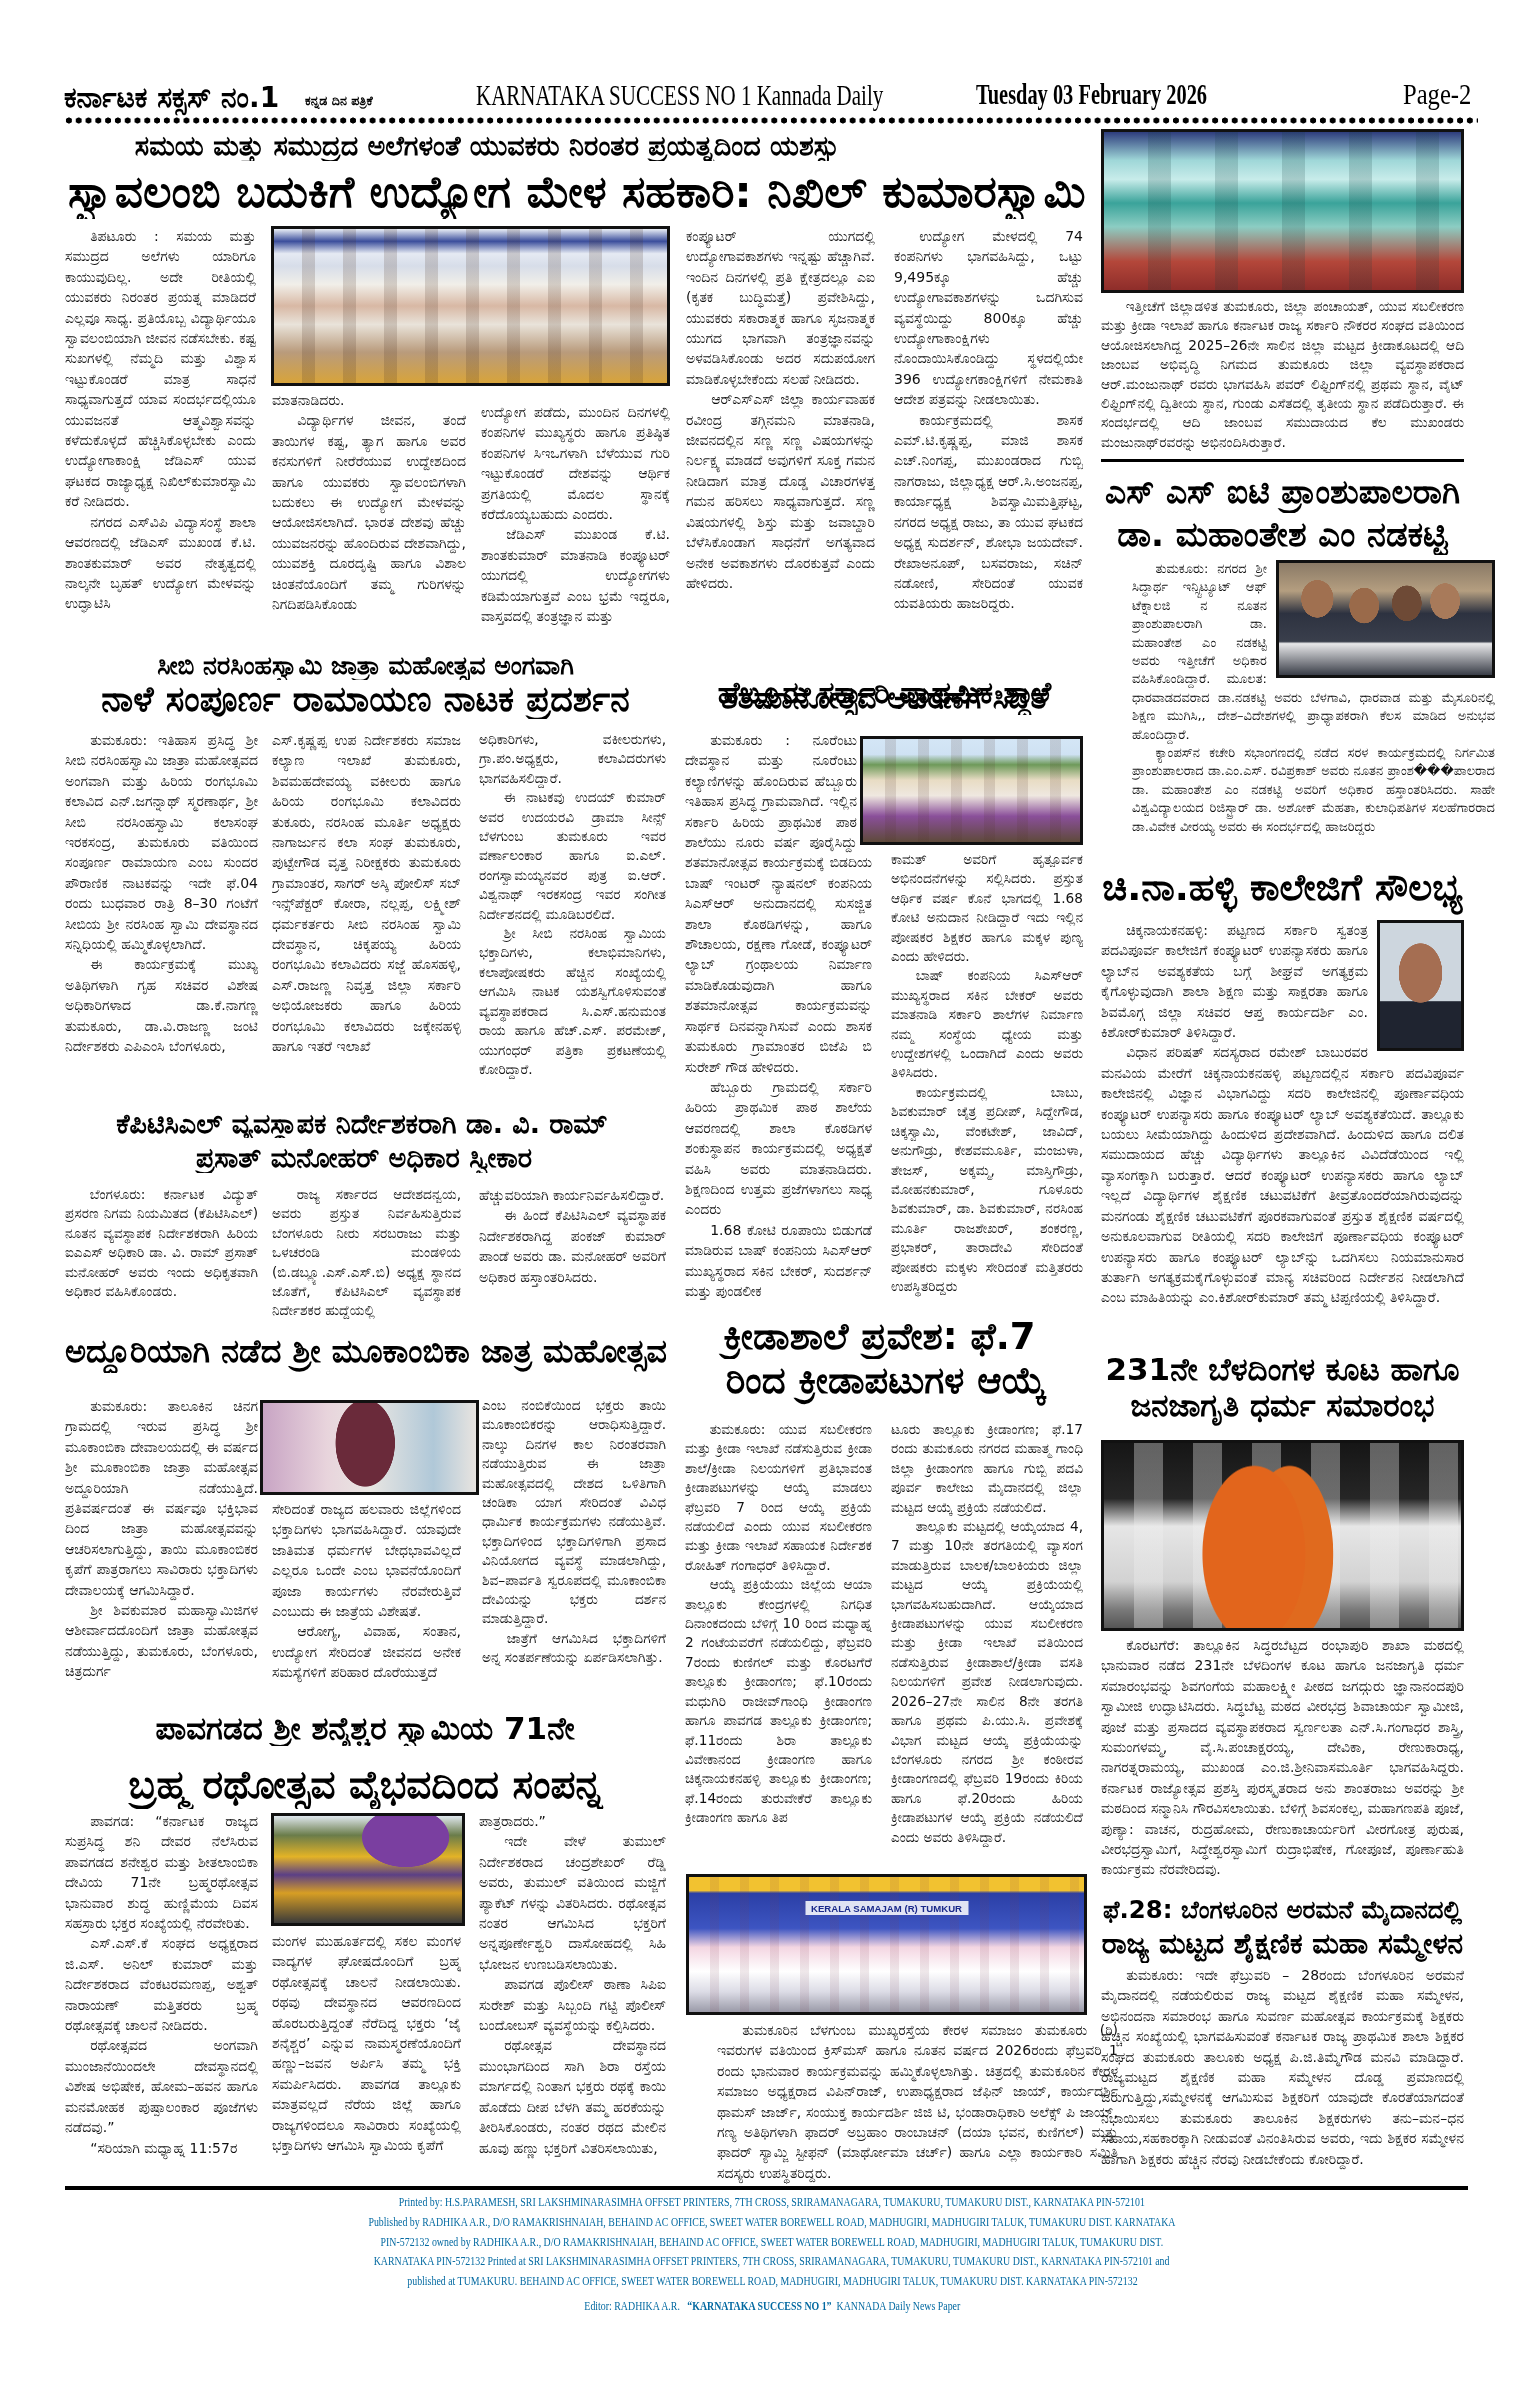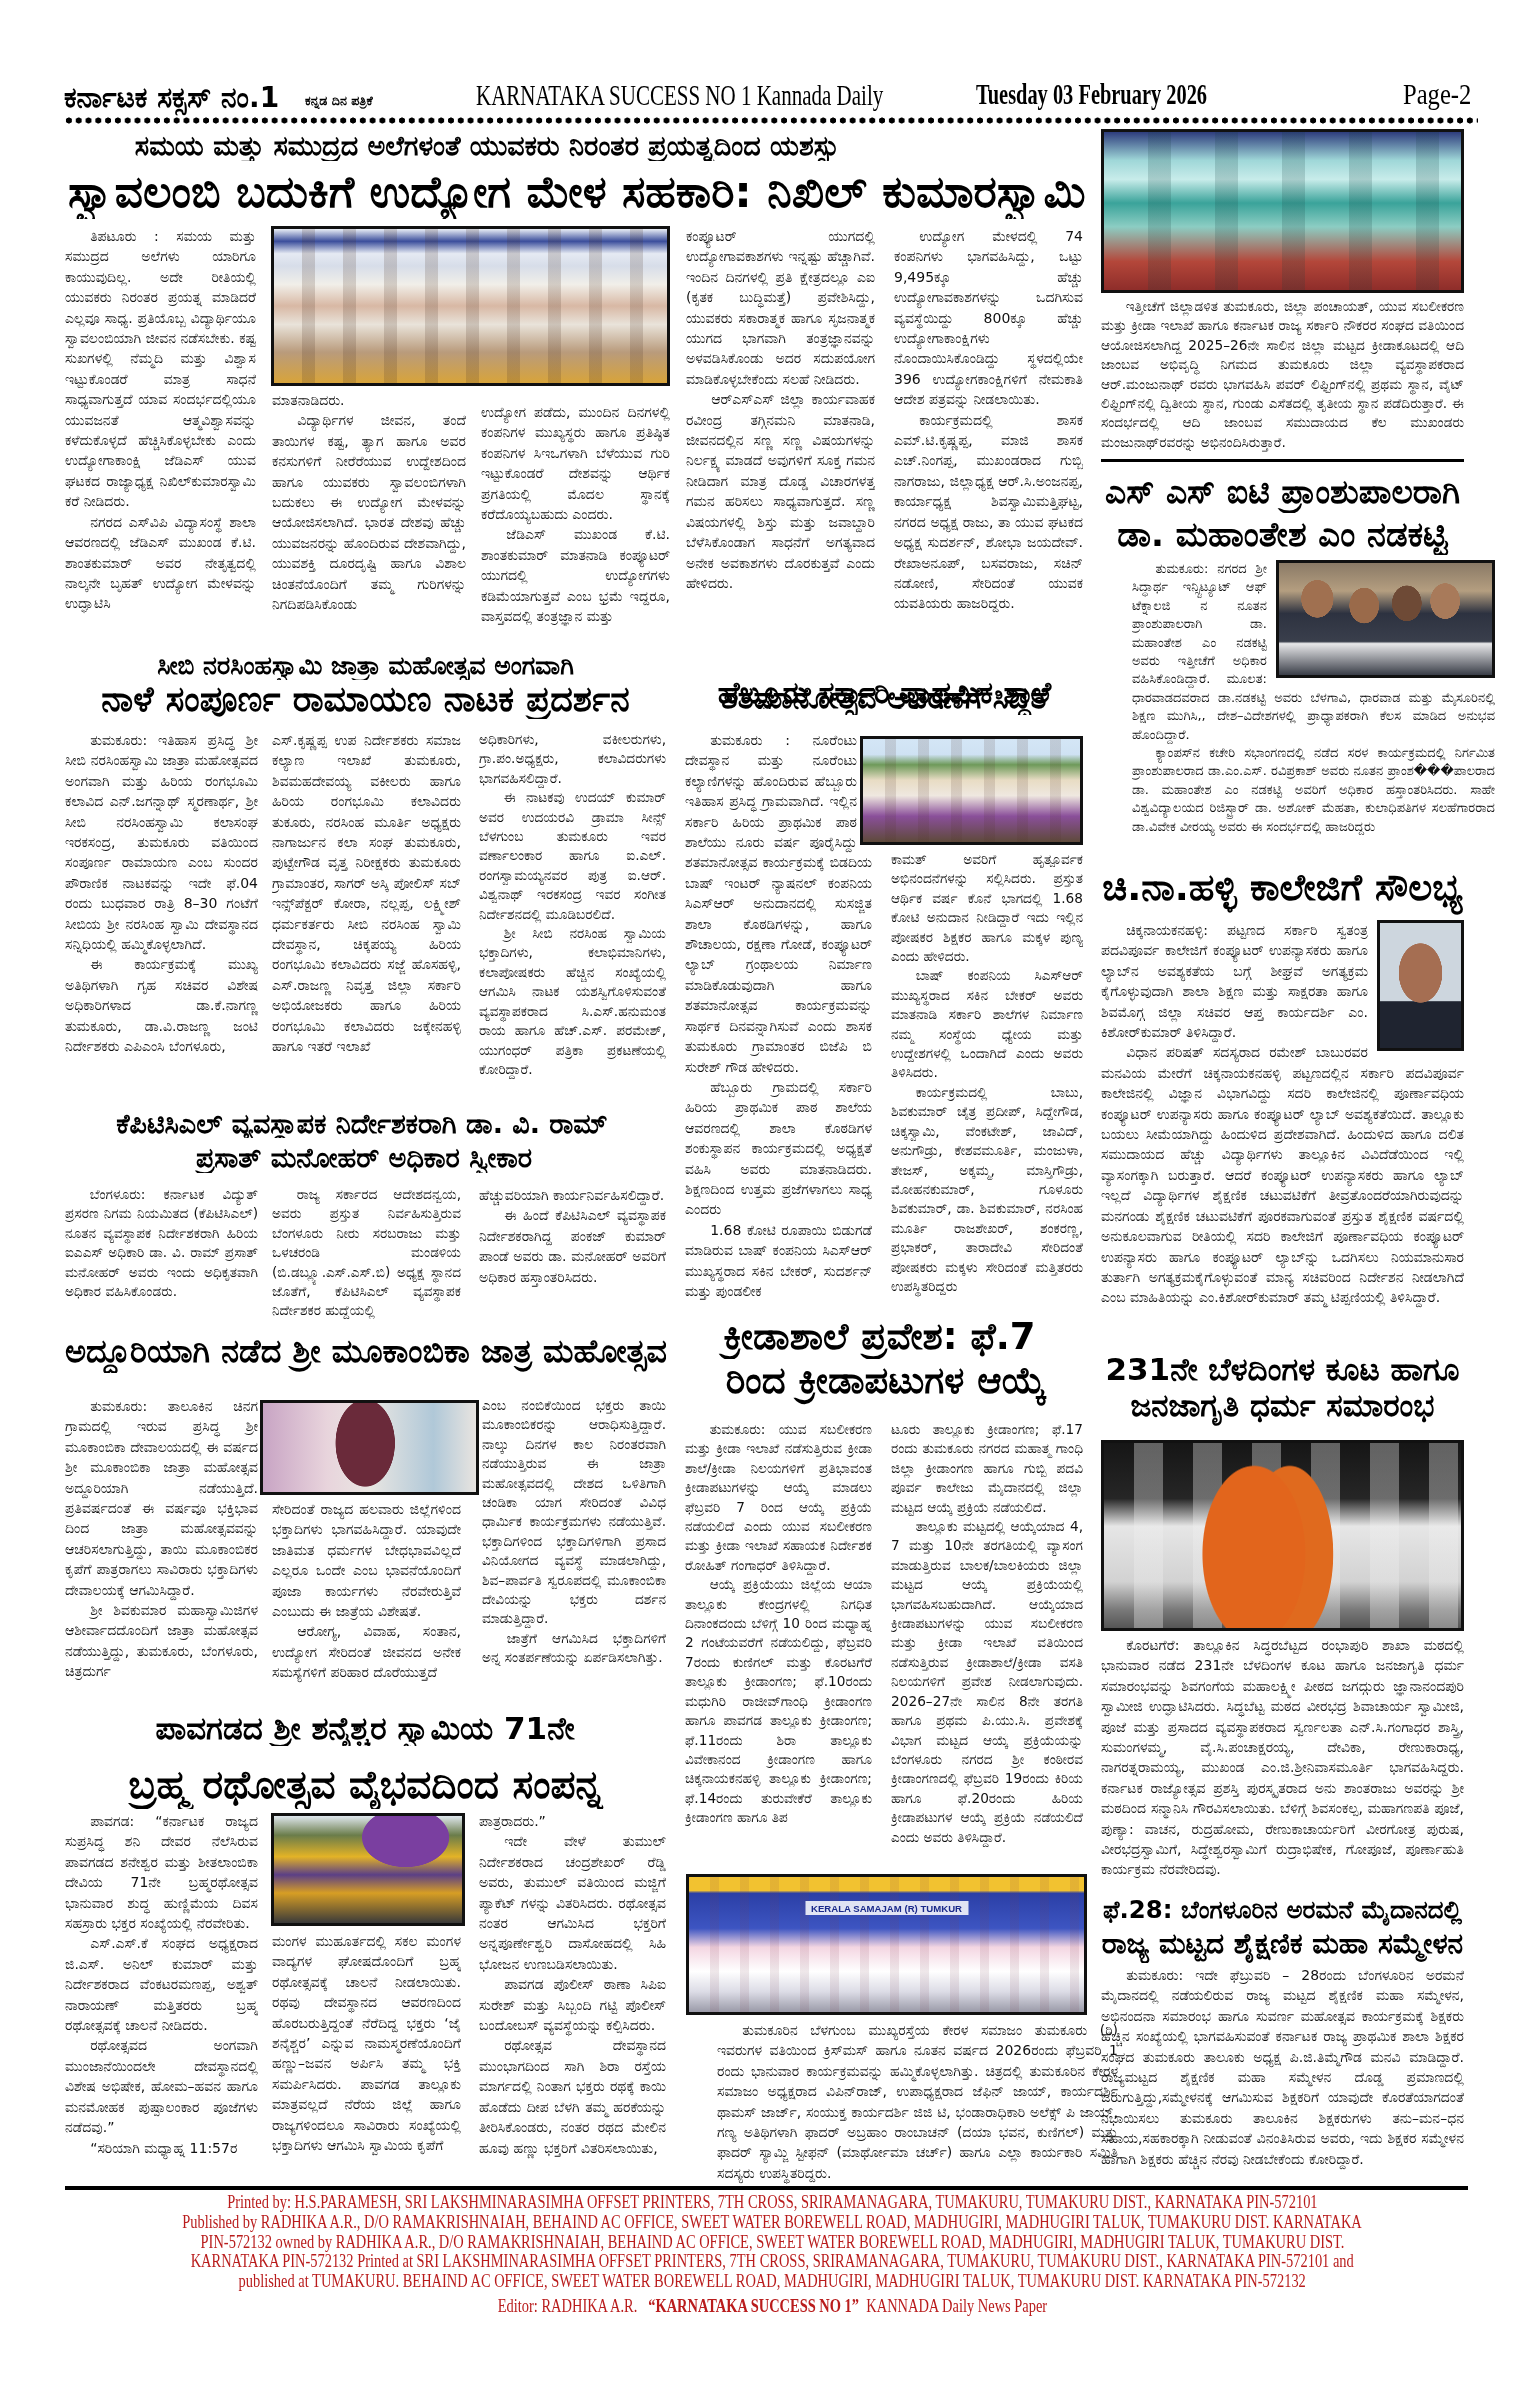--- a/index.html
+++ b/index.html
@@ -61,21 +61,21 @@
       radial-gradient(ellipse 30px 44px at 48% 45%, #6a2a3a 0 98%, transparent 100%),
       linear-gradient(90deg, #c8a4c4 0%, #e8d4dc 30%, #e9e6e2 50%, #b0c8d8 80%, #e8e4e0 100%); }
   .ph-chariot { background:
       radial-gradient(ellipse 44px 30px at 70% 20%, #7a3fa0 0 98%, transparent 100%),
       linear-gradient(180deg, #dfe7ee 0%, #6a7c4a 18%, #e3b326 38%, #5b3f86 55%, #d79e24 72%, #3a3a3a 100%); }
   .kerala-banner { position: absolute; left: 50%; top: 18%; transform: translateX(-50%); background: rgba(255,255,255,0.85); color: #1a2a8a; font-family: "Liberation Sans", sans-serif; font-weight: bold; font-size: 9.6px; padding: 1.5px 6px; white-space: nowrap; }
 
   .rule { position: absolute; background: #000; }
 
   
-  .footer-line { position: absolute; left: 65px; width: 1414px; height: 20px; display: flex; justify-content: center; align-items: center; font-family: "Liberation Serif", serif; font-size: 19px; white-space: nowrap; color: #b91c1c; }
+  .footer-line { position: absolute; left: 65px; width: 1414px; height: 20px; display: flex; justify-content: center; align-items: center; font-family: "Liberation Serif", serif; font-size: 13px; white-space: nowrap; color: #0369a1; }
   .footer-line .inner { display: inline-block; transform: scaleX(0.76); transform-origin: center; }
   .footer-line b { font-weight: bold; }
 </style>
 </head>
 <body>
 
 <div id="page">
 
   <div class="abs mast-kn">ಕರ್ನಾಟಕ ಸಕ್ಸಸ್ ನಂ.1</div>
   <div class="abs mast-sub">ಕನ್ನಡ ದಿನ ಪತ್ರಿಕೆ</div>

